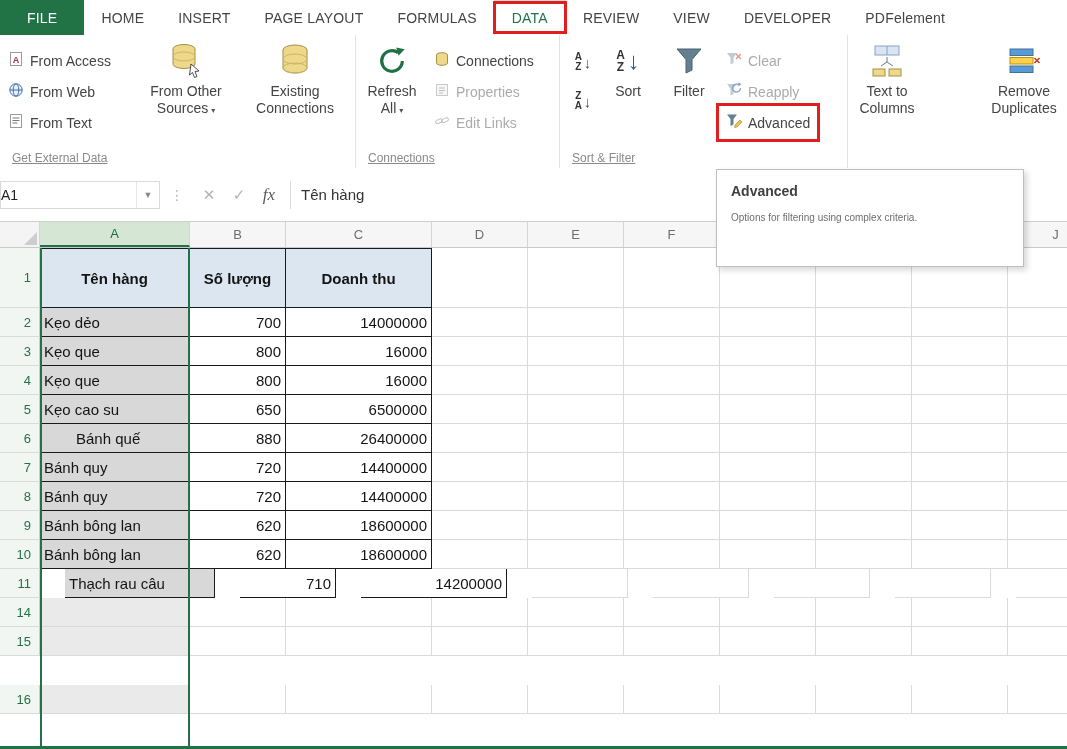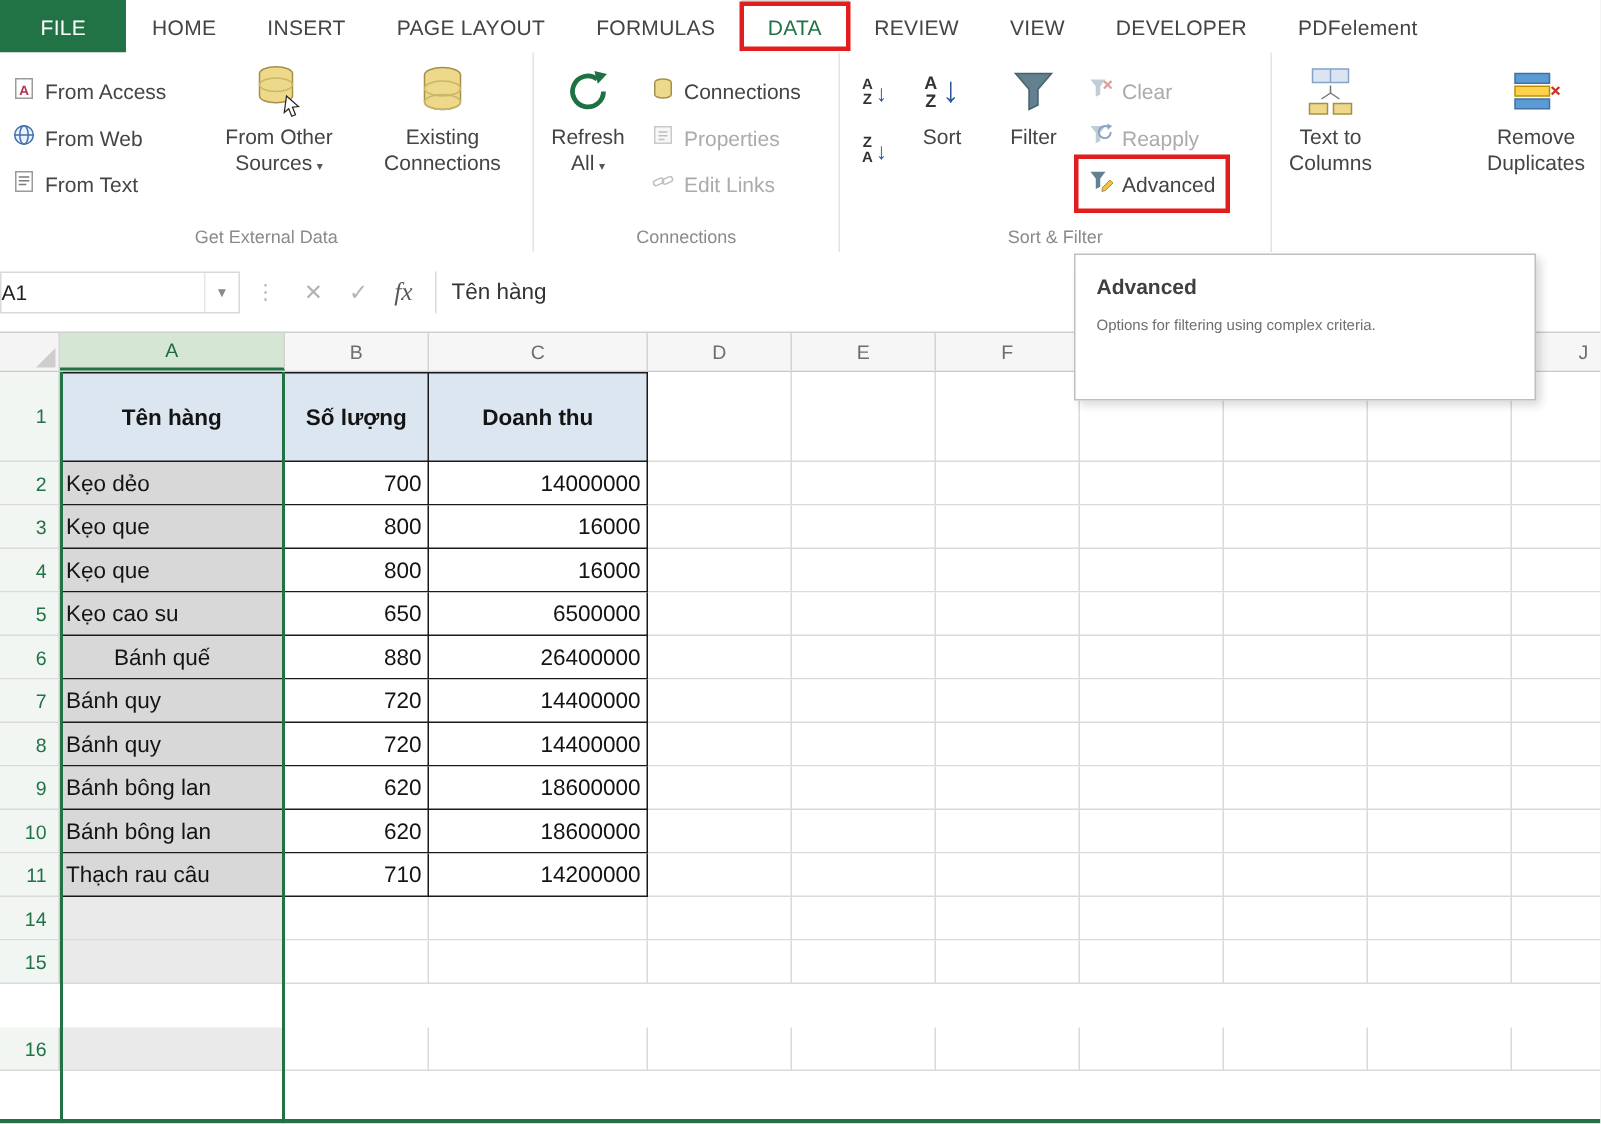--- a/index.html
+++ b/index.html
@@ -13,21 +13,21 @@
   .tab-file{background:var(--excel-green);color:#fff;padding:0 27px;}
   .tab-active{color:var(--excel-green);background:#fff;border:1px solid #dcdcdc;border-bottom:none;}
 
   
   .ribbon{position:absolute;top:35px;left:0;width:1067px;height:133px;background:#fff;border-bottom:1px solid #d4d4d4;display:flex;}
   .rgroup{position:relative;height:133px;flex:none;border-right:1px solid #e3e3e3;box-sizing:border-box;}
   .small-stack{position:absolute;top:10px;display:flex;flex-direction:column;align-items:flex-start;}
   .rsmall{display:flex;align-items:center;gap:6px;height:31px;padding:0 4px;background:none;border:none;font-family:inherit;font-size:14px;color:#444;cursor:default;white-space:nowrap;}
   .rbig{position:absolute;top:4px;height:110px;display:flex;flex-direction:column;align-items:center;background:none;border:none;font-family:inherit;font-size:14px;line-height:17px;color:#444;cursor:default;padding:0;white-space:nowrap;}
   .ric{height:44px;display:flex;align-items:center;justify-content:center;}
-  .glabel{position:absolute;left:0;right:0;bottom:3px;text-align:center;font-size:12px;color:#8a8a8a;white-space:nowrap;}
+  .glabel{position:absolute;left:12px;right:0;bottom:3px;font-size:12px;color:#8a8a8a;white-space:nowrap;text-decoration:underline;}
   .caret{font-size:8px;color:#555;margin-left:3px;}
   .dis{color:#ababab;}
   .dis svg{opacity:.55;}
   .az-stack{position:absolute;left:6px;top:12px;display:flex;flex-direction:column;gap:9px;}
   .azbtn{width:34px;height:30px;display:flex;align-items:center;justify-content:center;gap:2px;background:none;border:none;padding:0;cursor:default;}
   .azl{display:flex;flex-direction:column;font-size:10px;font-weight:bold;line-height:10px;color:#333;}
   .aza{color:#2b579a;font-size:15px;line-height:15px;}
   .sort-ic{display:flex;align-items:center;gap:3px;}
   .sort-ic .azl{font-size:12px;line-height:12px;}
   .sort-ic .aza{font-size:24px;line-height:24px;}
@@ -425,21 +425,21 @@
           <div class="cell tb tnum" style="width: 96px;">620</div>
           <div class="cell tb tnum" style="width: 146px;">18600000</div>
           <div class="cell" style="width: 96px;"></div>
           <div class="cell" style="width: 96px;"></div>
           <div class="cell" style="width: 96px;"></div>
           <div class="cell" style="width: 96px;"></div>
           <div class="cell" style="width: 96px;"></div>
           <div class="cell" style="width: 96px;"></div>
           <div class="cell" style="width: 96px;"></div>
         </div>
-        <div class="srow" style="height: 29px;">
+        <div class="srow" style="height: 29px; gap: 25px;">
           <div class="rowh">11</div>
           <div class="cell tb tcol-a" style="width: 150px;">Thạch rau câu</div>
           <div class="cell tb tnum" style="width: 96px;">710</div>
           <div class="cell tb tnum" style="width: 146px;">14200000</div>
           <div class="cell" style="width: 96px;"></div>
           <div class="cell" style="width: 96px;"></div>
           <div class="cell" style="width: 96px;"></div>
           <div class="cell" style="width: 96px;"></div>
           <div class="cell" style="width: 96px;"></div>
           <div class="cell" style="width: 96px;"></div>

